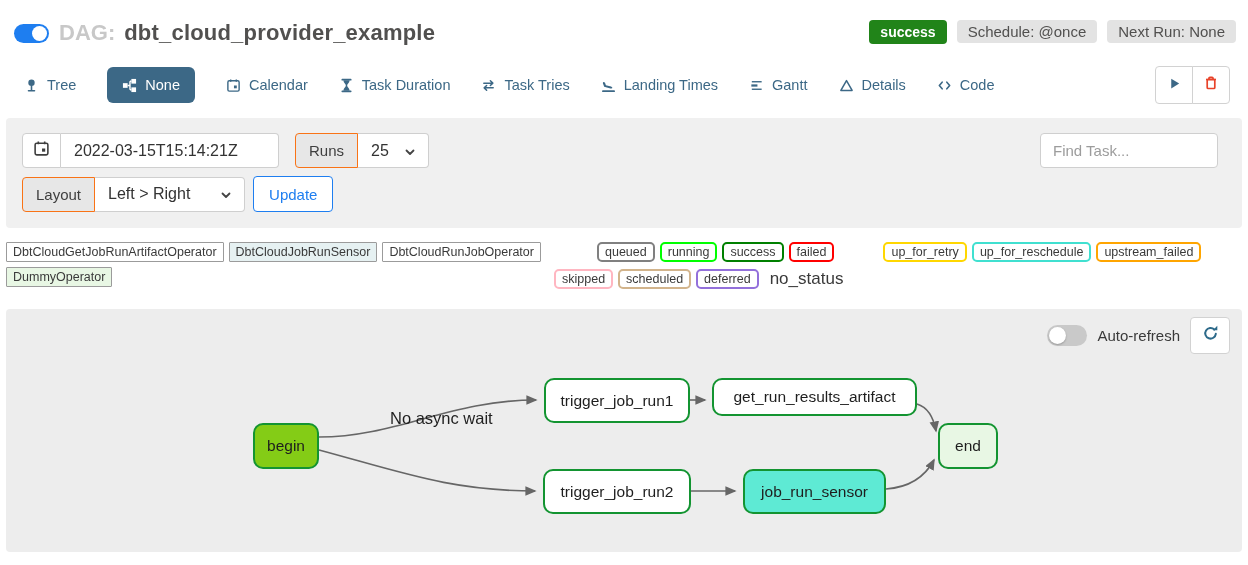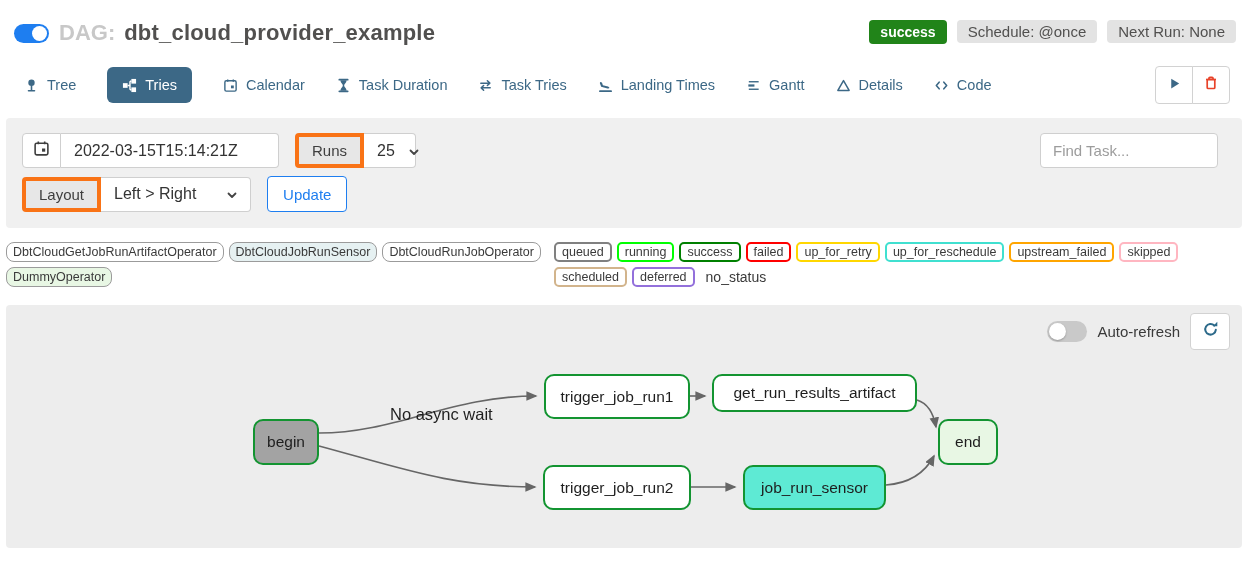--- a/index.html
+++ b/index.html
@@ -23,39 +23,39 @@
   .tab-actions { margin-left:auto; display:flex; margin-right:6px; }
   .tab-actions .abtn { width:38px; height:38px; background:#fff; border:1px solid #d2d2d2; display:flex; align-items:center; justify-content:center; cursor:pointer; }
   .tab-actions .abtn:first-child { border-radius:4px 0 0 4px; }
   .tab-actions .abtn:last-child { border-radius:0 4px 4px 0; margin-left:-1px; }
 
   
   .filter-panel { margin:6px 6px 0 6px; background:#f0f0f0; border-radius:4px; padding:15px 16px 16px 16px; }
   .filter-row { display:flex; align-items:center; }
   .filter-row + .filter-row { margin-top:8px; }
   .igroup { display:flex; align-items:stretch; height:35px; margin-right:16px; }
-  .addon { background:#e7e7e7; border:4px solid #f97316; display:flex; align-items:center; padding:0 13px; font-size:15px; color:#3f3f3f; white-space:nowrap; }
+  .addon { background:#e7e7e7; border:1px solid #f97316; display:flex; align-items:center; padding:0 13px; font-size:15px; color:#3f3f3f; white-space:nowrap; }
   .r-left { border-radius:4px 0 0 4px; }
   .r-right { border-radius:0 4px 4px 0; }
   .cell { background:#fff; border:1px solid #cfcfcf; border-left:none; display:flex; align-items:center; padding:0 13px; font-size:16px; color:#333; white-space:nowrap; }
   .cell.iconcell { border-left:1px solid #cfcfcf; padding:0 10px; }
   input.cell { outline:none; }
   input.cell::placeholder { color:#9c9c9c; }
   .selcell { gap:14px; cursor:pointer; }
   .find-task { margin-left:auto; width:178px; height:35px; background:#fff; border:1px solid #cfcfcf; border-radius:4px; padding:0 12px; font-size:15px; color:#333; outline:none; margin-right:8px; }
   .find-task::placeholder { color:#9c9c9c; }
   .update-btn { height:36px; padding:0 15px; background:#fff; border:1.5px solid #1e7ef0; color:#1e7ef0; font-size:15px; border-radius:4px; cursor:pointer; font-family:inherit; }
 
   
   .legend { display:flex; padding:14px 6px 6px 6px; align-items:flex-start; }
   .legend-operators { display:flex; flex-wrap:wrap; gap:5px; width:548px; flex:0 0 auto; }
   .legend-statuses { display:flex; flex-wrap:wrap; gap:5px; width:690px; align-content:flex-start; align-items:center; }
-  .opchip { border:1.5px solid #9b9b9b; border-radius:8px; padding:2px 6px; font-size:12.5px; color:#3a3a3a; background:#fff; white-space:nowrap; }
+  .opchip { border:1.5px solid #9b9b9b; border-radius:1px; padding:2px 6px; font-size:12.5px; color:#3a3a3a; background:#fff; white-space:nowrap; }
   .stchip { border:2px solid #888; border-radius:5px; padding:1px 6px; font-size:12.5px; color:#3a3a3a; background:#fff; white-space:nowrap; }
-  .no-status { font-size:14px; color:#3a3a3a; padding:2px 6px; }
+  .no-status { font-size:17px; color:#3a3a3a; padding:2px 6px; }
 
   
   .graph-panel { position:relative; margin:12px 6px 0 6px; height:243px; background:#ededed; border-radius:4px; }
   .autorefresh { position:absolute; top:8px; right:12px; display:flex; align-items:center; gap:10px; z-index:3; }
   .ar-toggle { width:40px; height:21px; border-radius:11px; background:#c9c9c9; position:relative; cursor:pointer; }
   .ar-toggle .knob { position:absolute; left:2px; top:2px; width:17px; height:17px; border-radius:50%; background:#fff; box-shadow:0 1px 2px rgba(0,0,0,.25); }
   .ar-label { font-size:15px; color:#3a3a3a; }
   .refresh-btn { width:40px; height:37px; background:#fff; border:1px solid #d2d2d2; border-radius:4px; display:flex; align-items:center; justify-content:center; cursor:pointer; }
   .edges { position:absolute; left:0; top:0; width:1236px; height:243px; }
   .gnode { position:absolute; display:flex; align-items:center; justify-content:center; border:2.5px solid #139431; border-radius:10px; font-size:15.5px; color:#1e1e1e; background:#fff; cursor:pointer; z-index:2; }
@@ -89,21 +89,21 @@
   </div>
   <div class="tab active" style="background-color: rgb(60, 104, 134);">
     <span>
         <svg width="15" height="15" viewBox="0 0 16 16">
           <rect x="1" y="5.5" width="5" height="5" fill="currentColor"></rect>
           <path d="M6 8 H8.5 M8.5 3.5 V12.5 M8.5 3.5 H10 M8.5 12.5 H10" stroke="currentColor" stroke-width="1.5" fill="none"></path>
           <rect x="10" y="1" width="5" height="5" fill="currentColor"></rect>
           <rect x="10" y="10" width="5" height="5" fill="currentColor"></rect>
         </svg>
       </span>
-    <span>Tries</span>
+    <span>None</span>
   </div>
   <div class="tab">
     <span>
         <svg width="15" height="15" viewBox="0 0 16 16" fill="none" stroke="currentColor" stroke-width="1.5">
           <rect x="2" y="3" width="12" height="11" rx="1.5"></rect>
           <path d="M5 1.5 V4 M11 1.5 V4"></path>
           <rect x="8.5" y="8" width="3" height="3" fill="currentColor" stroke="none"></rect>
         </svg>
       </span>
     <span>Calendar</span>
@@ -185,56 +185,56 @@
         <span><svg width="17" height="17" viewBox="0 0 16 16" fill="none" stroke="#3f3f3f" stroke-width="1.5">
               <rect x="2" y="3" width="12" height="11" rx="1.5"></rect>
               <path d="M5 1.5 V4 M11 1.5 V4"></path>
               <rect x="8.5" y="8" width="3" height="3" fill="#3f3f3f" stroke="none"></rect>
             </svg></span>
       </div>
       <input class="cell r-right" style="width: 218px;" value="2022-03-15T15:14:21Z">
     </div>
     <div class="igroup">
       <div class="addon r-left">Runs</div>
-      <div class="cell selcell r-right" style="width:52px; justify-content:space-between">
+      <div class="cell selcell r-right" style="width:71px; justify-content:space-between">
         <span>25</span>
         <span><svg width="10" height="7" viewBox="0 0 10 7" fill="none" stroke="#444" stroke-width="1.8" stroke-linecap="round" stroke-linejoin="round">
               <path d="M1.5 1.5 L5 5 L8.5 1.5"></path>
             </svg></span>
       </div>
     </div>
     <input class="find-task" placeholder="Find Task..." style="">
   </div>
   <div class="filter-row">
-    <div class="igroup" style="margin-right:16px">
+    <div class="igroup" style="margin-right:8px">
       <div class="addon r-left">Layout</div>
       <div class="cell selcell r-right" style="width:150px; justify-content:space-between">
         <span>Left &gt; Right</span>
         <span><svg width="10" height="7" viewBox="0 0 10 7" fill="none" stroke="#444" stroke-width="1.8" stroke-linecap="round" stroke-linejoin="round">
               <path d="M1.5 1.5 L5 5 L8.5 1.5"></path>
             </svg></span>
       </div>
     </div>
     <button class="update-btn" style="border-color: rgb(30, 126, 240); color: rgb(30, 126, 240);">Update</button>
   </div>
 </div>
 
 <div class="legend">
   <div class="legend-operators">
     <span class="opchip" style="background-color: rgb(255, 255, 255);">DbtCloudGetJobRunArtifactOperator</span>
     <span class="opchip" style="background-color: rgb(230, 241, 242);">DbtCloudJobRunSensor</span>
     <span class="opchip" style="background-color: rgb(255, 255, 255);">DbtCloudRunJobOperator</span>
     <span class="opchip" style="background-color: rgb(232, 247, 228);">DummyOperator</span>
   </div>
   <div class="legend-statuses">
-    <span class="stchip" style="border-color: rgb(128, 128, 128);">queued</span>
+    <span class="stchip" style="border-color: rgb(128, 128, 128); margin-left: 43px;">queued</span>
     <span class="stchip" style="border-color: rgb(0, 255, 0);">running</span>
     <span class="stchip" style="border-color: rgb(0, 128, 0);">success</span>
     <span class="stchip" style="border-color: rgb(255, 0, 0);">failed</span>
-    <span class="stchip" style="border-color: rgb(255, 215, 0);">up_for_retry</span>
+    <span class="stchip" style="border-color: rgb(255, 215, 0); margin-left: 44px;">up_for_retry</span>
     <span class="stchip" style="border-color: rgb(64, 224, 208);">up_for_reschedule</span>
     <span class="stchip" style="border-color: rgb(255, 165, 0);">upstream_failed</span>
     <span class="stchip" style="border-color: rgb(255, 182, 193);">skipped</span>
     <span class="stchip" style="border-color: rgb(210, 180, 140);">scheduled</span>
     <span class="stchip" style="border-color: rgb(147, 112, 219);">deferred</span>
     <span class="no-status">no_status</span>
   </div>
 </div>
 
 <div class="graph-panel">
@@ -260,19 +260,19 @@
     <path d="M313 128 C 390 128, 445 91, 530 91" stroke="#666" stroke-width="1.6" fill="none" marker-end="url(#arrow)"></path>
     <path d="M684 91 L 699 91" stroke="#666" stroke-width="1.6" fill="none" marker-end="url(#arrow)"></path>
     <path d="M911 95 C 924 99, 928 111, 930 122" stroke="#666" stroke-width="1.6" fill="none" marker-end="url(#arrow)"></path>
     <path d="M313 141 C 395 163, 445 182, 529 182" stroke="#666" stroke-width="1.6" fill="none" marker-end="url(#arrow)"></path>
     <path d="M685 182 L 729 182" stroke="#666" stroke-width="1.6" fill="none" marker-end="url(#arrow)"></path>
     <path d="M880 180 C 908 178, 921 164, 928 151" stroke="#666" stroke-width="1.6" fill="none" marker-end="url(#arrow)"></path>
   </svg>
 
   <div class="edge-label" style="left:384px; top:100px;">No async wait</div>
 
-  <div class="gnode" style="left: 247px; top: 114px; width: 66px; height: 46px; background-color: #a3a3a3; border-color: rgb(19, 148, 49);">begin</div>
+  <div class="gnode" style="left: 247px; top: 114px; width: 66px; height: 46px; background-color: #84cc16; border-color: rgb(19, 148, 49);">begin</div>
   <div class="gnode" style="left: 538px; top: 69px; width: 146px; height: 45px; background-color: rgb(255, 255, 255); border-color: rgb(19, 148, 49);">trigger_job_run1</div>
   <div class="gnode" style="left: 706px; top: 69px; width: 205px; height: 38px; background-color: rgb(255, 255, 255); border-color: rgb(19, 148, 49);">get_run_results_artifact</div>
   <div class="gnode" style="left: 537px; top: 160px; width: 148px; height: 45px; background-color: rgb(255, 255, 255); border-color: rgb(19, 148, 49);">trigger_job_run2</div>
   <div class="gnode" style="left: 737px; top: 160px; width: 143px; height: 45px; background-color: #5eead4; border-color: rgb(19, 148, 49);">job_run_sensor</div>
   <div class="gnode" style="left: 932px; top: 114px; width: 60px; height: 46px; background-color: rgb(232, 247, 228); border-color: rgb(19, 148, 49);">end</div>
 </div>
 
 </body></html>

